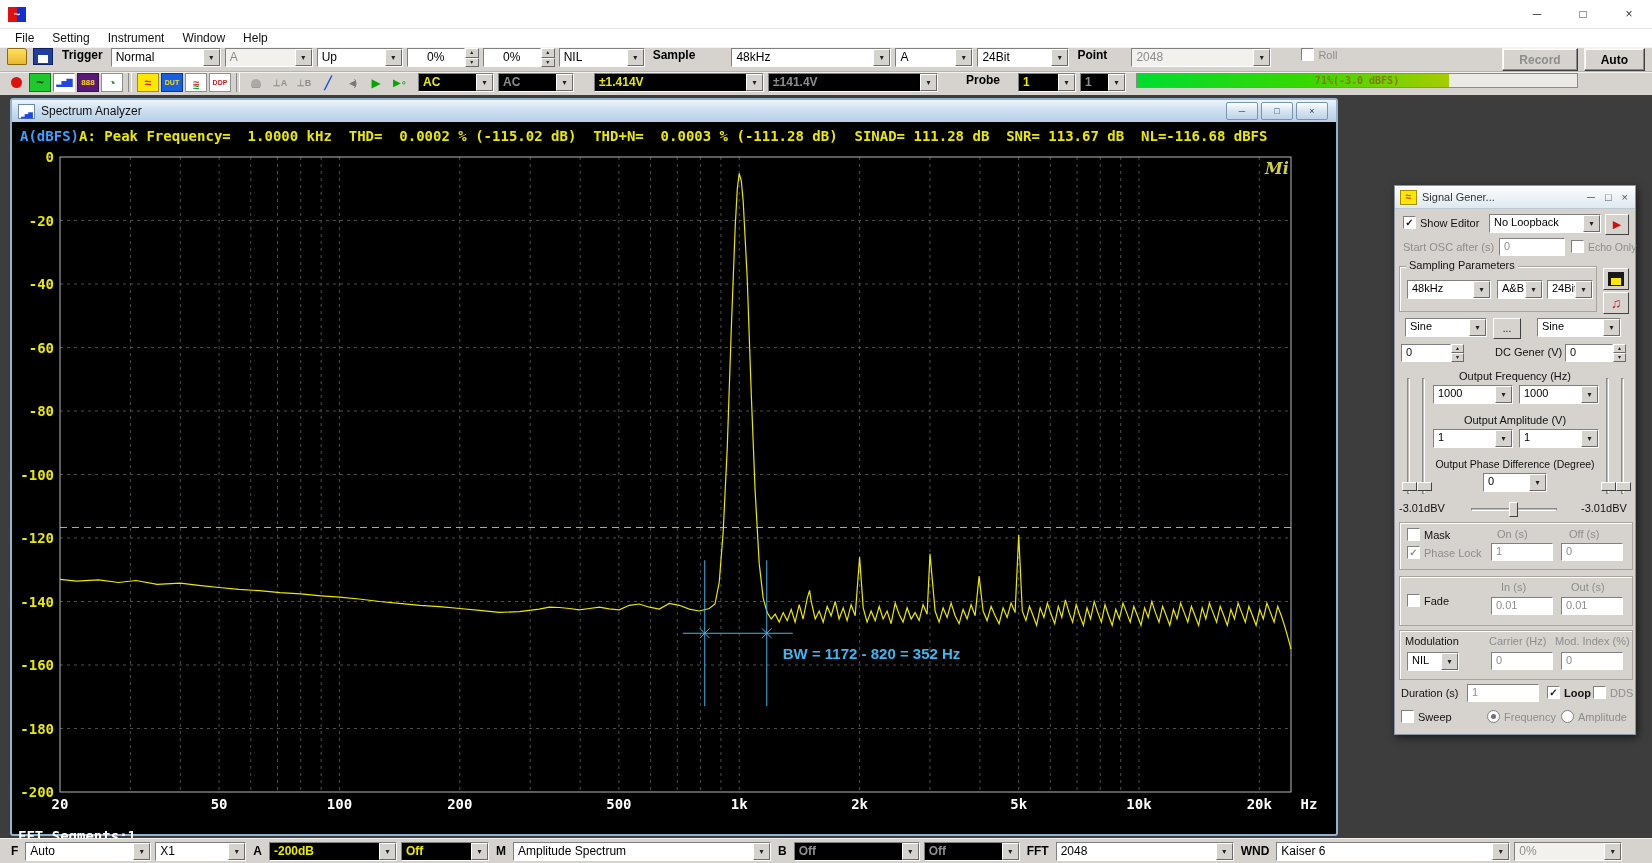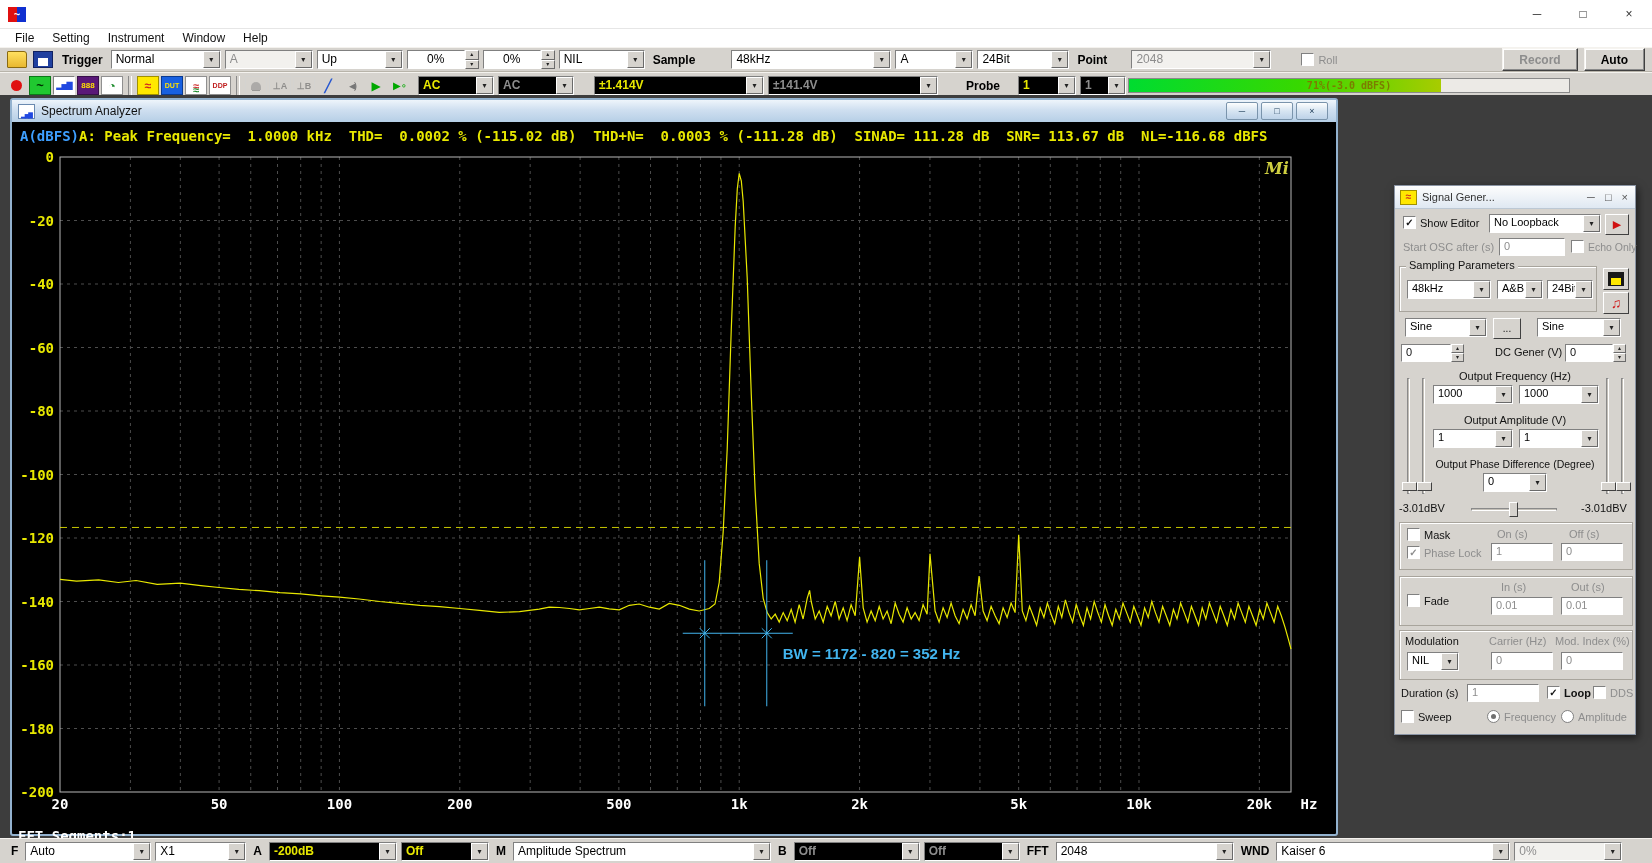--- a/index.html
+++ b/index.html
@@ -6,21 +6,21 @@
   body{width:1652px;height:863px;overflow:hidden;background:#3d3d3d;font-family:"Liberation Sans",sans-serif;position:relative}
   
   .titlebar{height:28px;background:#fff;display:flex;align-items:center;padding-left:8px;border-bottom:1px solid #e6e6e6}
   .applogo{width:18px;height:15px;background:linear-gradient(90deg,#e01010 50%,#1030d0 50%);color:#fff;font-weight:bold;font-size:11px;line-height:14px;text-align:center;margin-right:8px}
   .apptitle{font-size:12px;color:#111}
   .wbtns{margin-left:auto;display:flex;height:28px}
   .wbtn{width:46px;display:flex;align-items:center;justify-content:center;font-size:12px;color:#333}
   .menubar{height:18px;background:#fff;display:flex;align-items:center;font-size:12px;color:#111;padding-left:6px}
   .menubar span{padding:0 9px}
   
-  .tb{background:#d6d3ce;display:flex;align-items:center;padding:0 4px;border-top:1px solid #f4f2ee}
+  .tb{background:#d6d3ce;display:flex;align-items:flex-start;padding:0 4px;border-top:1px solid #f4f2ee}
   .tb1{height:23px;border-bottom:1px solid #b8b4aa}
   .tb2{height:25px;border-bottom:1px solid #b8b4aa}
   .tlabel{font-size:12px;font-weight:bold;margin:0 6px;white-space:nowrap}
   .combo{display:flex;height:19px;border:1px solid;border-color:#808080 #fff #fff #808080;background:#fff;margin:0 2px;box-sizing:border-box}
   .cv{flex:1;font-size:12px;padding:1px 4px;white-space:nowrap;overflow:hidden;background:#fff;color:#000}
   .ca{width:15px;background:#d6d3ce;border:1px solid;border-color:#fff #6a6a6a #6a6a6a #fff;font-size:8px;display:flex;align-items:center;justify-content:center;color:#222}
   .ca::after{content:"▾"}
   .dis .cv{color:#8d8d8d;background:#f2f1ee}
   .dark .cv{background:#000;color:#e8e800;font-weight:bold}
   .darkdis .cv{background:#000;color:#8d8d8d;font-weight:bold}
@@ -67,21 +67,21 @@
   .i-bell::after{content:"";width:10px;height:8px;border-radius:6px 6px 0 0;background:#8a8a8a;box-shadow:0 2px 0 -1px #6a6a6a}
   .i-cur{color:#555;font-size:9px;font-weight:bold}
   .i-probe{color:#2858d0;font-size:12px;font-weight:bold}
   .i-probe::after{content:"╱"}
   .i-spk{color:#777;font-size:9px;letter-spacing:-2px}
   .i-spk::after{content:"◀)"}
   .i-play{color:#00a800;font-size:12px}
   .i-play::after{content:"▶"}
   .i-playl{color:#00a800;font-size:10px}
   .i-playl::after{content:"▶∘"}
-  .lvl{width:440px;height:13px;border:1px solid #8a8a8a;background:#eceae6;position:relative;}
+  .lvl{width:440px;height:13px;border:1px solid #8a8a8a;background:#eceae6;position:relative;margin-left:8px}
   .lvl .fill{height:100%;background:linear-gradient(90deg,#00dc30,#38d800 55%,#a8cc00)}
   .lvl .txt{position:absolute;inset:0;text-align:center;font-size:10px;font-weight:bold;color:#7c7c00;line-height:13px;font-family:"DejaVu Sans Mono",monospace}
   
   .mdi{position:absolute;left:0;top:95px;width:1652px;height:743px;background:#3d3d3d}
   .specwin{position:absolute;left:10px;top:3px;width:1324px;height:734px;background:#000;border:2px solid #93b2cf;border-radius:3px;box-sizing:content-box}
   .spectitle{height:22px;background:linear-gradient(#eef5fb,#cfdff0 45%,#b6cfe6);display:flex;align-items:center;padding:0 6px;font-size:12px;color:#111}
   .specico{width:15px;height:13px;background:#fff;border:1px solid #6a8ab0;color:#2048e0;font-size:6px;letter-spacing:-1px;display:flex;align-items:flex-end;justify-content:center;margin-right:6px}
   .specico::after{content:"▂▅▇"}
   .specbtns{margin-left:auto;display:flex;padding-right:2px}
   .swb{width:30px;height:16px;border:1px solid #7a94ac;border-radius:2px;background:linear-gradient(#fdfefe,#d7e5f2 50%,#bdd2e8);display:flex;align-items:center;justify-content:center;font-size:9px;color:#24425e;margin-left:3px}

